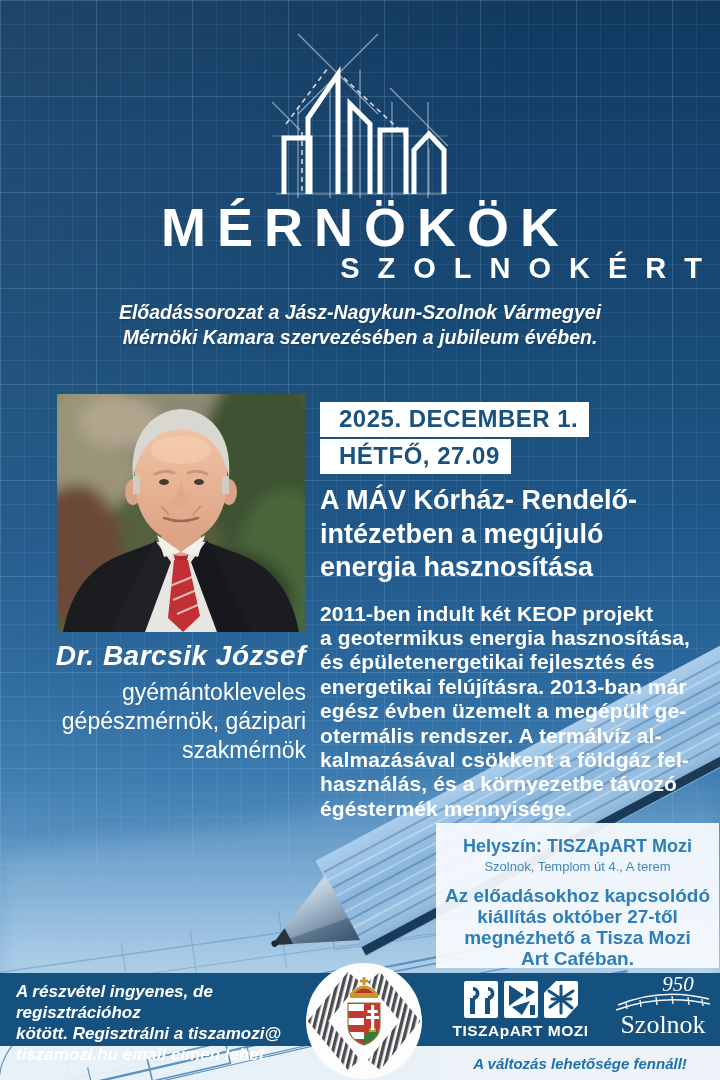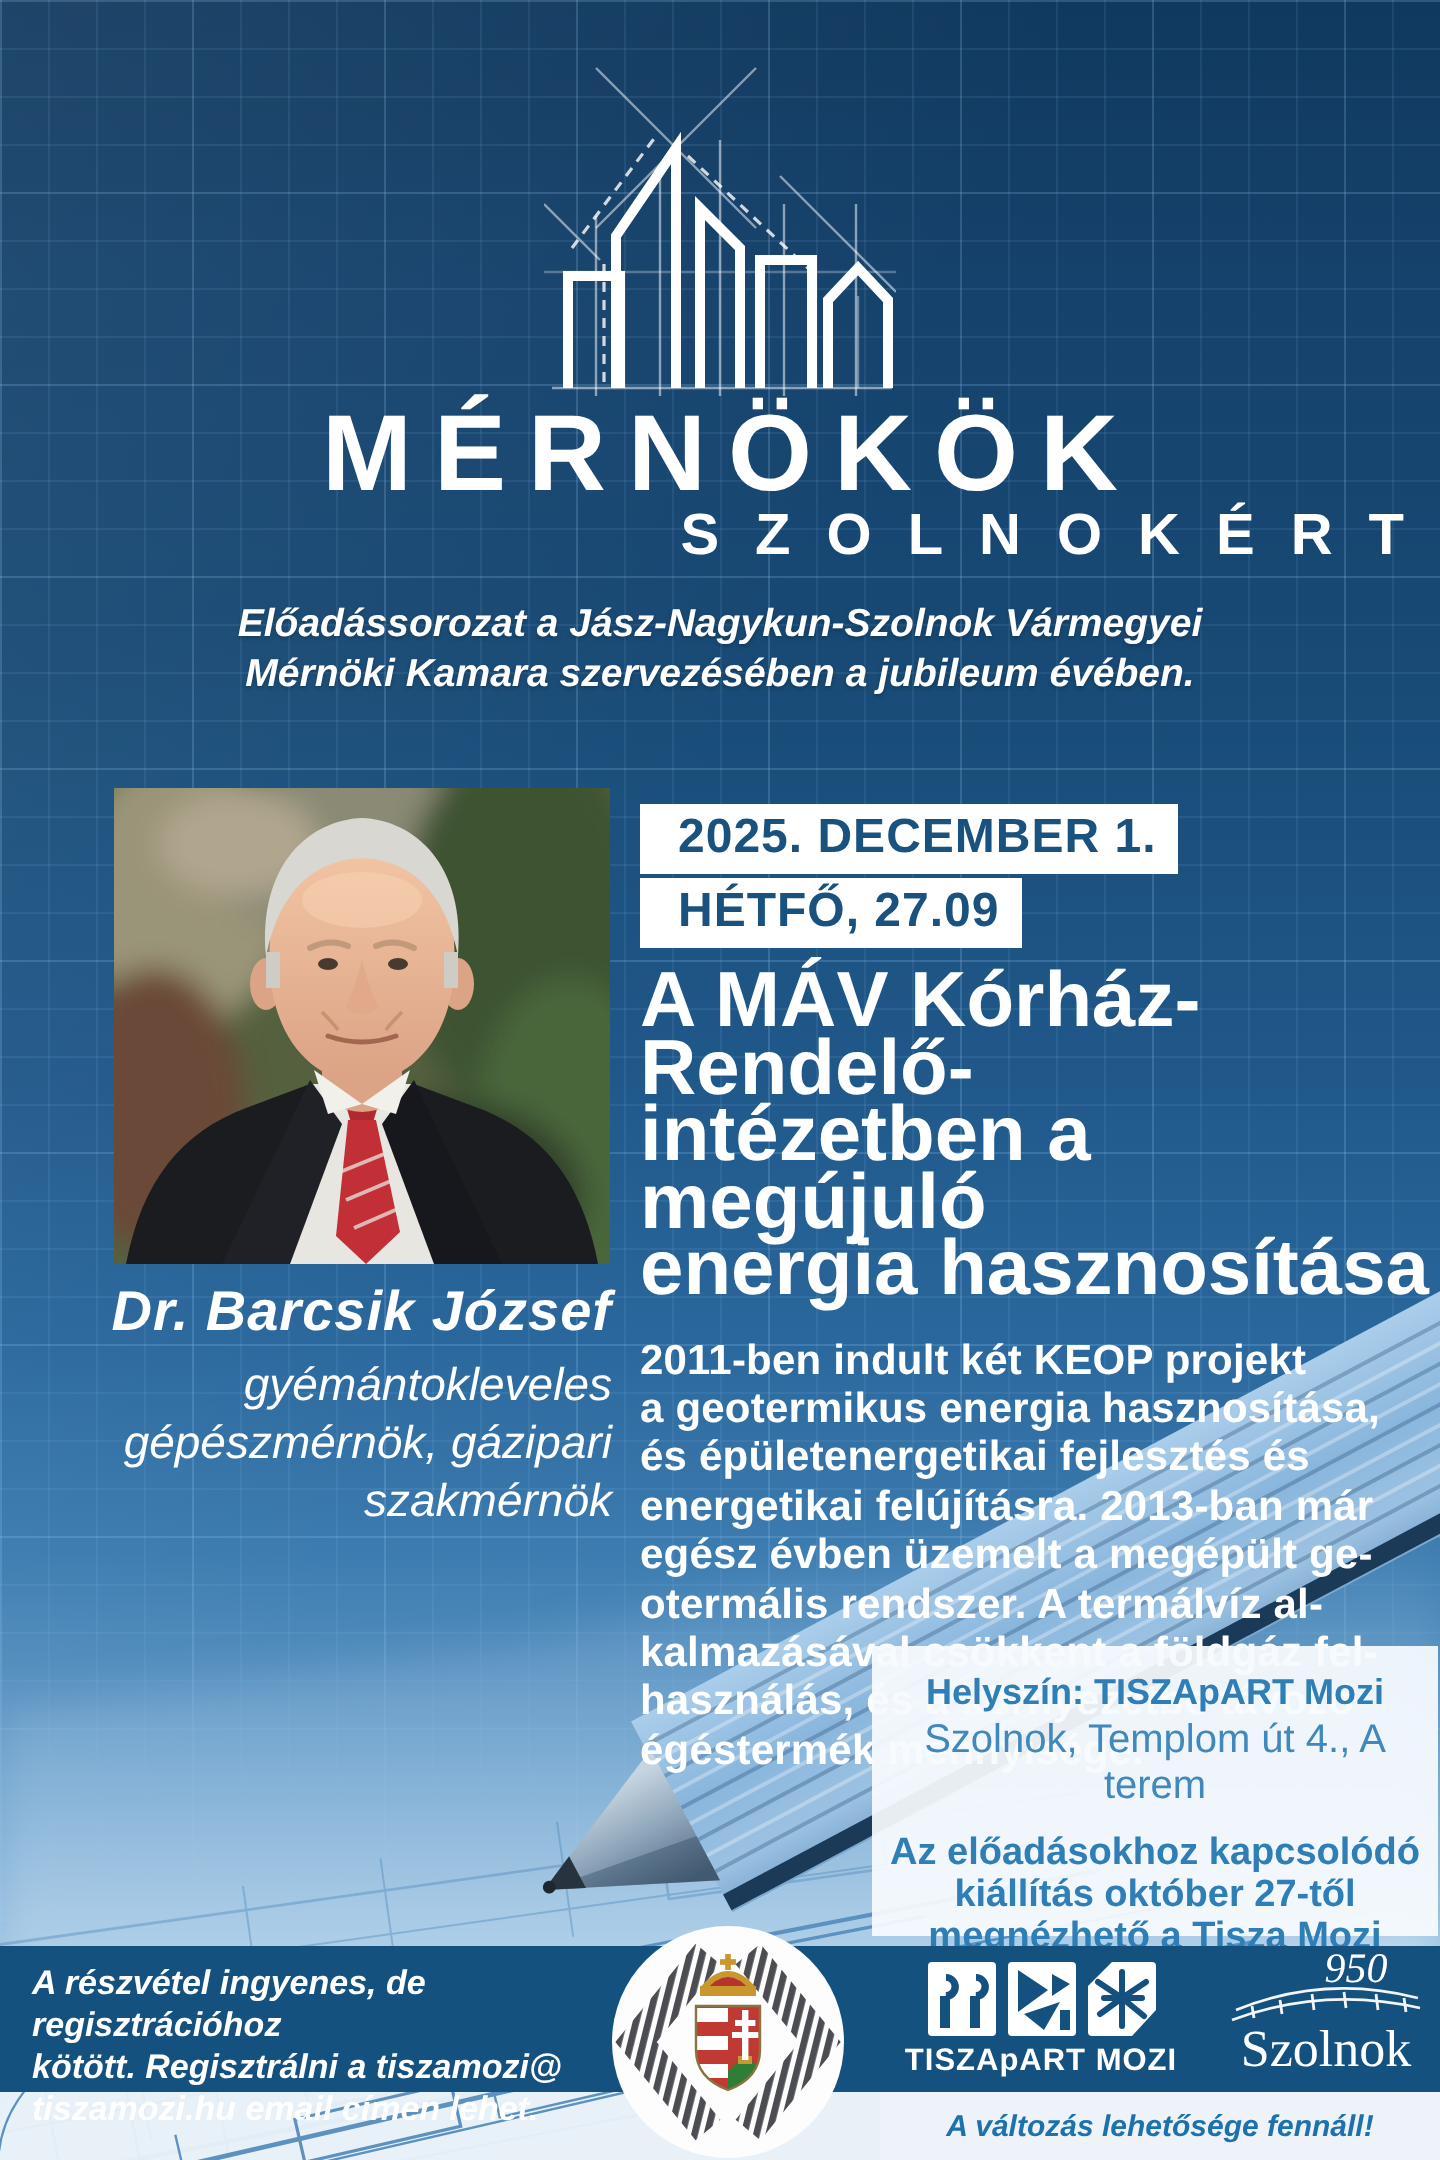--- a/index.html
+++ b/index.html
@@ -38,42 +38,42 @@
   .lead{
     position:absolute;left:0;top:300px;width:720px;text-align:center;
     color:#fff;font-size:19.5px;font-weight:bold;font-style:italic;line-height:25px;
     white-space:pre-line;text-shadow:0 1px 2px rgba(0,0,0,.25);
   }
 
   .portrait{position:absolute;left:57px;top:394px;width:248px;height:238px;}
 
   .speaker{position:absolute;left:16px;top:640px;width:290px;text-align:right;color:#fff;}
   .speaker-name{font-size:28px;font-weight:bold;font-style:italic;letter-spacing:.5px;}
-  .speaker-creds{margin-top:6px;font-size:23px;font-style:italic;line-height:29px;white-space:pre-line;}
+  .speaker-creds{margin-top:6px;font-size:23px;line-height:29px;white-space:pre-line;}
 
   .event-col{position:absolute;left:320px;top:402px;width:396px;color:#fff;}
   .badge{
     display:table;background:#fff;color:#19517f;
     font-size:24px;font-weight:bold;letter-spacing:.5px;
     padding:3px 11px 4px 19px;margin-bottom:2px;
   }
   .event-title{
-    margin-top:10px;font-size:39px;font-weight:bold;line-height:33.5px;white-space:pre-line;
+    margin-top:10px;font-size:27px;font-weight:bold;line-height:33.5px;white-space:pre-line;
   }
   .event-desc{
     margin-top:17px;font-size:21px;font-weight:bold;line-height:24.4px;white-space:pre-line;
     letter-spacing:.1px;
   }
 
   .venue-box{
     position:absolute;left:436px;top:823px;width:283px;height:145px;
     background:rgba(247,251,254,0.93);text-align:center;
   }
   .venue-title{margin-top:13px;color:#2f7eb6;font-size:18px;font-weight:bold;}
-  .venue-address{margin-top:2px;color:#4189bd;font-size:20px;}
+  .venue-address{margin-top:2px;color:#4189bd;font-size:13px;}
   .venue-note{margin-top:11px;color:#2f7eb6;font-size:19px;font-weight:bold;line-height:21px;white-space:pre-line;}
 
   .footer-bar{position:absolute;left:0;top:973px;width:720px;height:73px;background:#14517f;}
   .footer-reg{
     position:absolute;left:16px;top:981px;width:300px;color:#fff;
     font-size:17px;font-style:italic;font-weight:bold;line-height:21px;white-space:pre-line;
   }
   .chamber-logo{position:absolute;left:304px;top:961px;width:120px;height:120px;}
   .tiszapart{position:absolute;left:448px;top:979px;width:145px;text-align:center;}
   .tiszapart-glyphs{width:114px;height:41px;margin:0 auto;display:block;}

